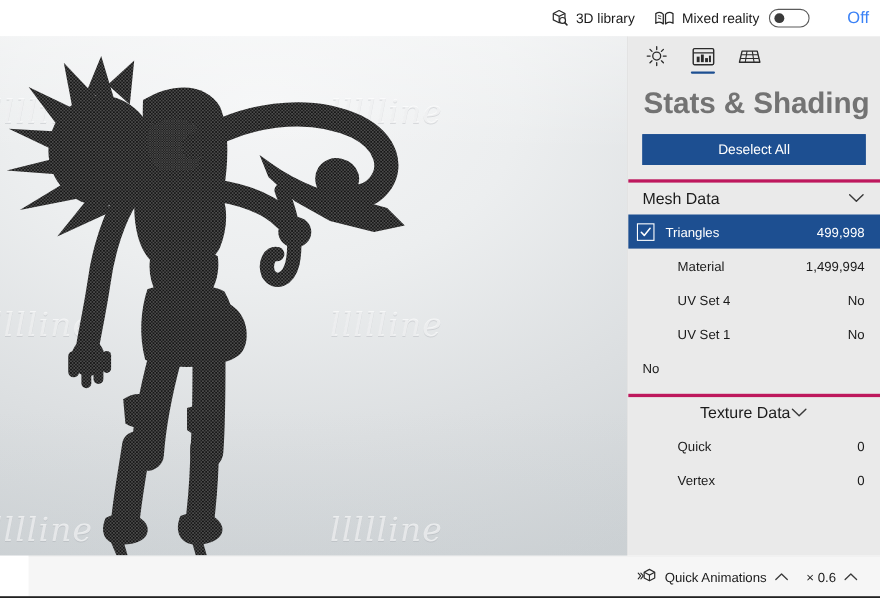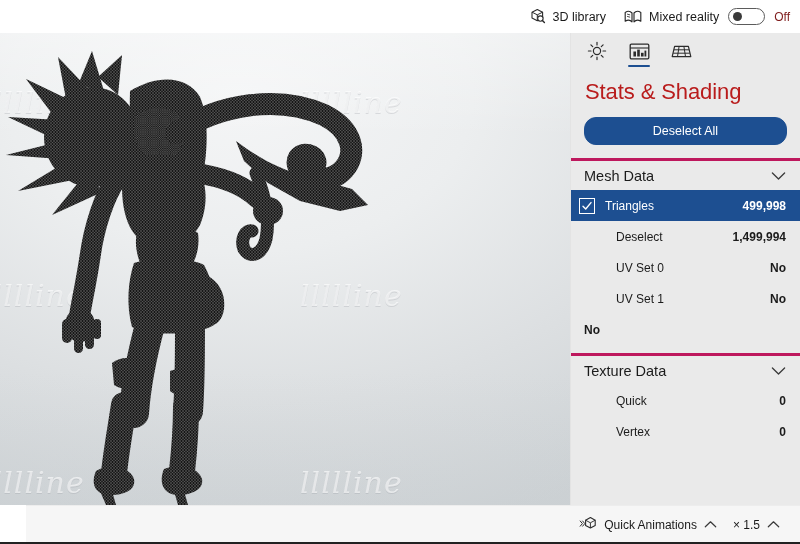--- a/index.html
+++ b/index.html
@@ -57,22 +57,23 @@
     cursor: pointer;
   }
   .toggle .knob {
     position: absolute;
     width: 9px; height: 9px;
     border-radius: 50%;
     background: #3a3a3a;
     top: 2.5px; left: 3.5px;
   }
   .toggle-label {
-    font-size: 12px;
-    color: #7f1d1d;
+    font-size: 15px;
+    color: #3b82f6;
+    margin-left: 25px;
   }
 
   
   .body {
     flex: 1 1 auto;
     display: flex;
     min-height: 0;
   }
 
   
@@ -152,35 +153,35 @@
     position: absolute;
     bottom: 1px; left: 9px; right: 9px;
     height: 2.5px;
     background: #1d4f91;
     border-radius: 2px;
   }
   .tab.active .underline { display: block; }
   .tab svg { display: block; }
 
   .panel-title {
-    font-size: 22px;
-    font-weight: normal;
-    color: #b91c1c;
+    font-size: 27px;
+    font-weight: bold;
+    color: #737373;
     padding: 10px 0 12px 14px;
     letter-spacing: -0.1px;
   }
   .deselect-wrap { padding: 0 13px 0 13px; }
   .deselect-btn {
     width: 100%;
     height: 28px;
     background: #1d4f91;
     color: #ffffff;
     font-size: 12.5px;
     border: 1px solid #1d4f91;
-    border-radius: 12px;
+    border-radius: 0;
     cursor: pointer;
     display: flex;
     align-items: center;
     justify-content: center;
     font-family: "Liberation Sans", sans-serif;
   }
 
   .scrollarea {
     flex: 1 1 auto;
     overflow: hidden;
@@ -205,21 +206,21 @@
   .row {
     display: flex;
     align-items: center;
     height: 31px;
     padding: 0 14px 0 13px;
     font-size: 12px;
     color: #1b1b1b;
     cursor: default;
   }
   .row .lbl { flex: 1 1 auto; padding-left: 32px; }
-  .row .val { flex: 0 0 auto; text-align: right; font-weight: bold; }
+  .row .val { flex: 0 0 auto; text-align: right; }
 
   .row.selected {
     background: #1d4f91;
     color: #ffffff;
     padding-left: 8px;
   }
   .row.selected .lbl { padding-left: 10px; }
   .chk {
     width: 16px; height: 16px;
     border: 1.4px solid #ffffff;
@@ -462,40 +463,40 @@
           <span class="chk">
             <svg width="12" height="12" viewBox="0 0 12 12">
               <path d="M2 6.2 L4.7 9 L10 2.6" fill="none" stroke="#ffffff" stroke-width="1.4" stroke-linecap="round" stroke-linejoin="round"></path>
             </svg>
           </span>
           <span class="lbl">Triangles</span>
           <span class="val">499,998</span>
         </div>
 
         <div class="row">
-          <span class="lbl">Deselect</span>
+          <span class="lbl">Material</span>
           <span class="val">1,499,994</span>
         </div>
 
         <div class="row">
-          <span class="lbl">UV Set 0</span>
+          <span class="lbl">UV Set 4</span>
           <span class="val">No</span>
         </div>
 
         <div class="row">
           <span class="lbl">UV Set 1</span>
           <span class="val">No</span>
         </div>
 
         <div class="row">
           <span class="val">No</span>
         </div>
 
 
-        <div class="group-header" style="margin-top:8px;">
+        <div class="group-header" style="margin-top:8px;justify-content:center;">
           <span class="gh-title">Texture Data</span>
           <span class="chev">
             <svg width="15" height="10" viewBox="0 0 15 10">
               <path d="M1.4 2 L7.5 8 L13.6 2" fill="none" stroke="#3a3a3a" stroke-width="1.3" stroke-linecap="round" stroke-linejoin="round"></path>
             </svg>
           </span>
         </div>
 
         <div class="row">
           <span class="lbl">Quick</span>
@@ -524,21 +525,21 @@
       </span>
       <span>Quick Animations</span>
       <span>
         <svg width="13" height="9" viewBox="0 0 13 9">
           <path d="M1.3 6.8 L6.5 1.8 L11.7 6.8" fill="none" stroke="#3a3a3a" stroke-width="1.2" stroke-linecap="round" stroke-linejoin="round"></path>
         </svg>
       </span>
     </div>
 
     <div class="footer-item">
-      <span>× 1.5</span>
+      <span>× 0.6</span>
       <span>
         <svg width="13" height="9" viewBox="0 0 13 9">
           <path d="M1.3 6.8 L6.5 1.8 L11.7 6.8" fill="none" stroke="#3a3a3a" stroke-width="1.2" stroke-linecap="round" stroke-linejoin="round"></path>
         </svg>
       </span>
     </div>
 
     <div class="footer-bottomline"></div>
   </div>
 

